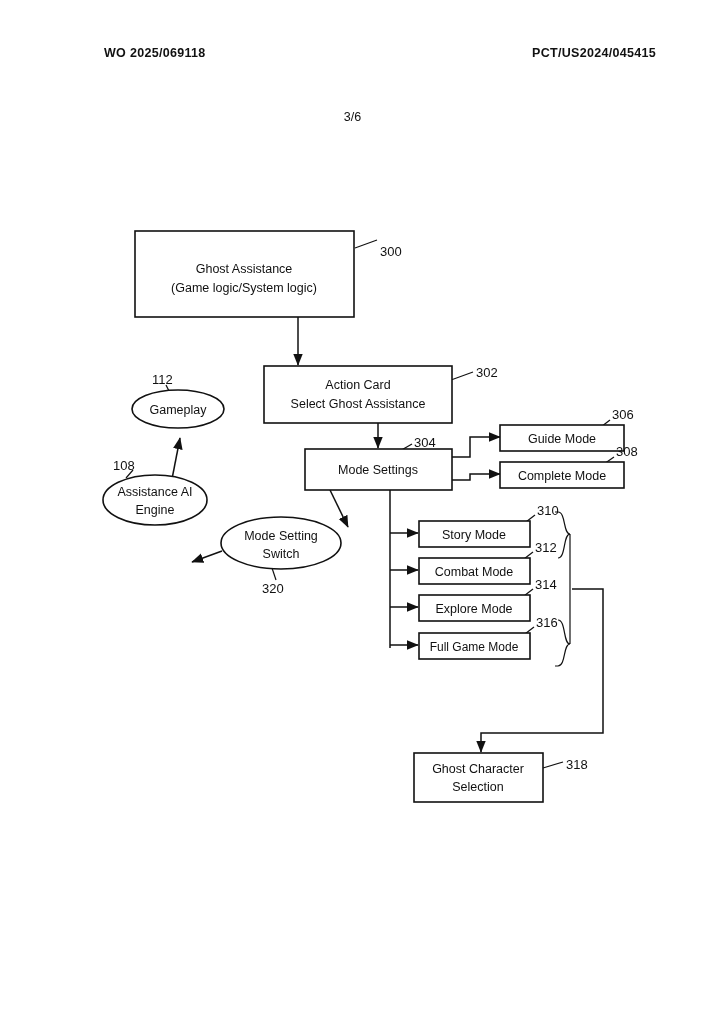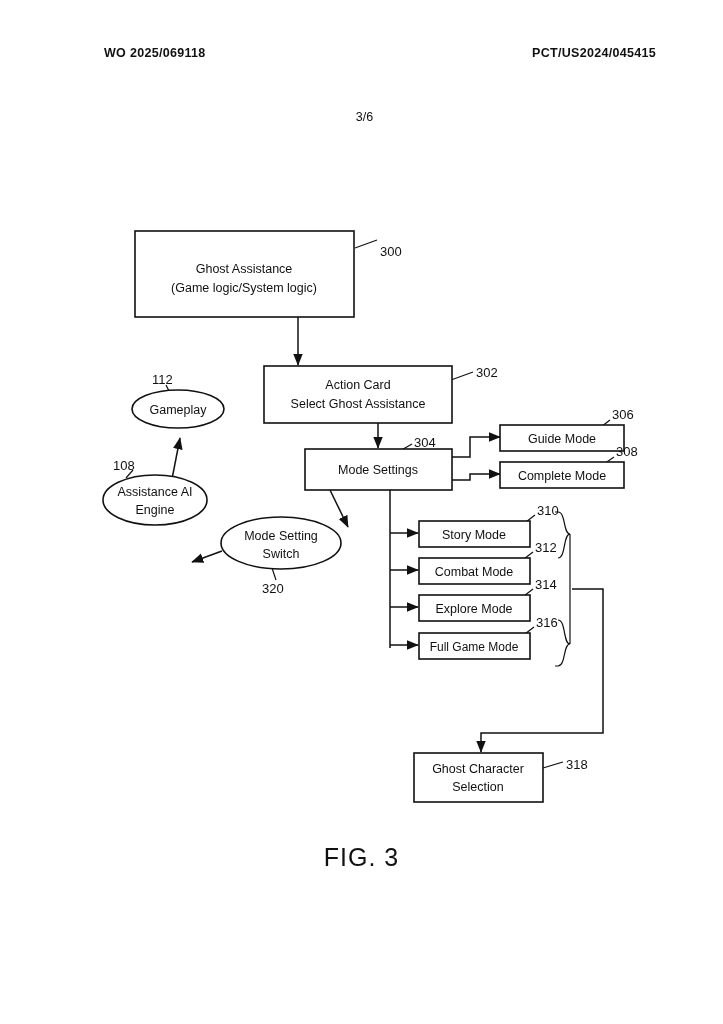--- a/index.html
+++ b/index.html
@@ -30,21 +30,20 @@
   .hdr-left { left: 104px; }
   .hdr-right { right: 67px; }
   .sheet-num {
     position: absolute;
     top: 110px;
     left: 0;
     width: 705px;
     text-align: center;
     font-size: 12.5px;
     color: #111;
-    padding-left: 12px;
   }
   .fig-label {
     position: absolute;
     top: 843px;
     left: 0;
     width: 723px;
     text-align: center;
     font-size: 25px;
     letter-spacing: 1px;
     color: #111;
@@ -224,14 +223,13 @@
     </g>
 
     <g>
       <ellipse class="ell" cx="281" cy="543" rx="60" ry="26"></ellipse>
       <text class="node-text" x="281" y="540">Mode Setting</text>
       <text class="node-text" x="281" y="558">Switch</text>
       <text class="ref-text" x="262" y="593">320</text>
     </g>
   </svg>
 
-  <div class="fig-label">FIG. 3</div>
 </div>
 
 </body></html>

